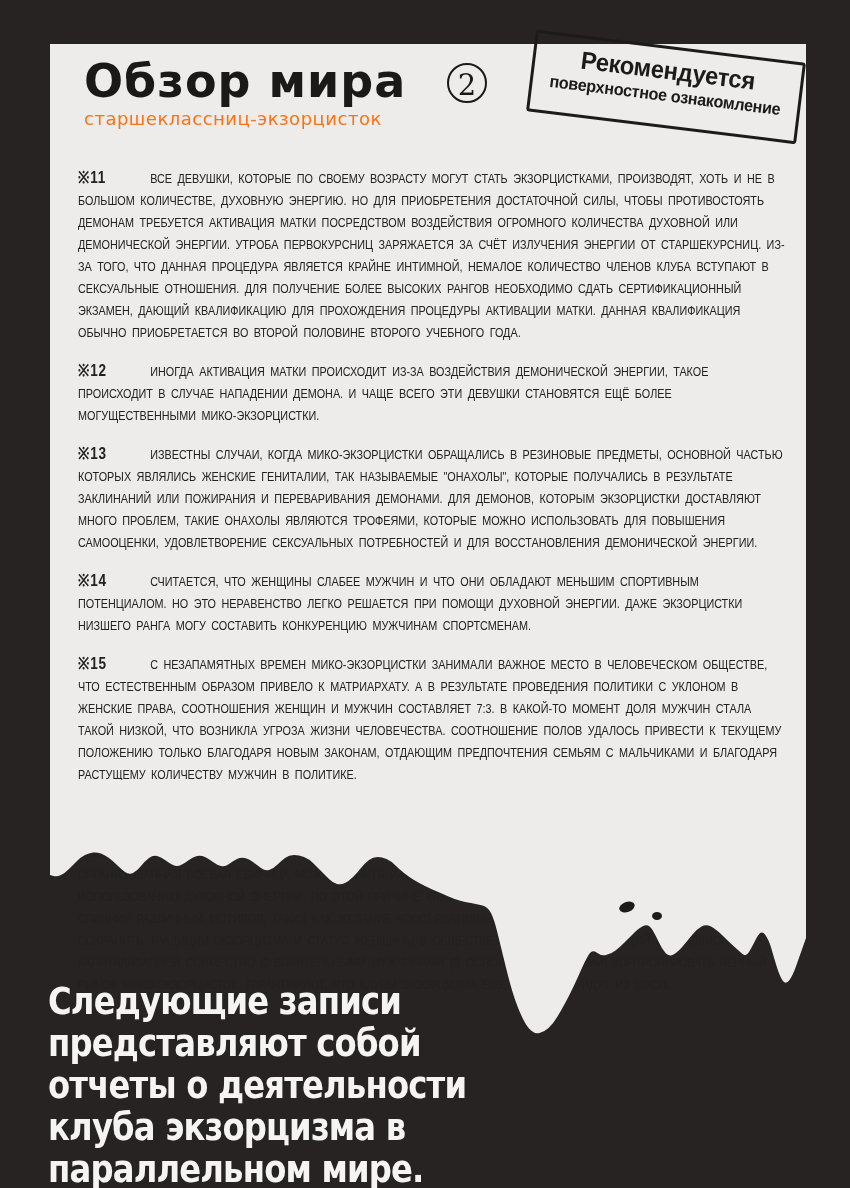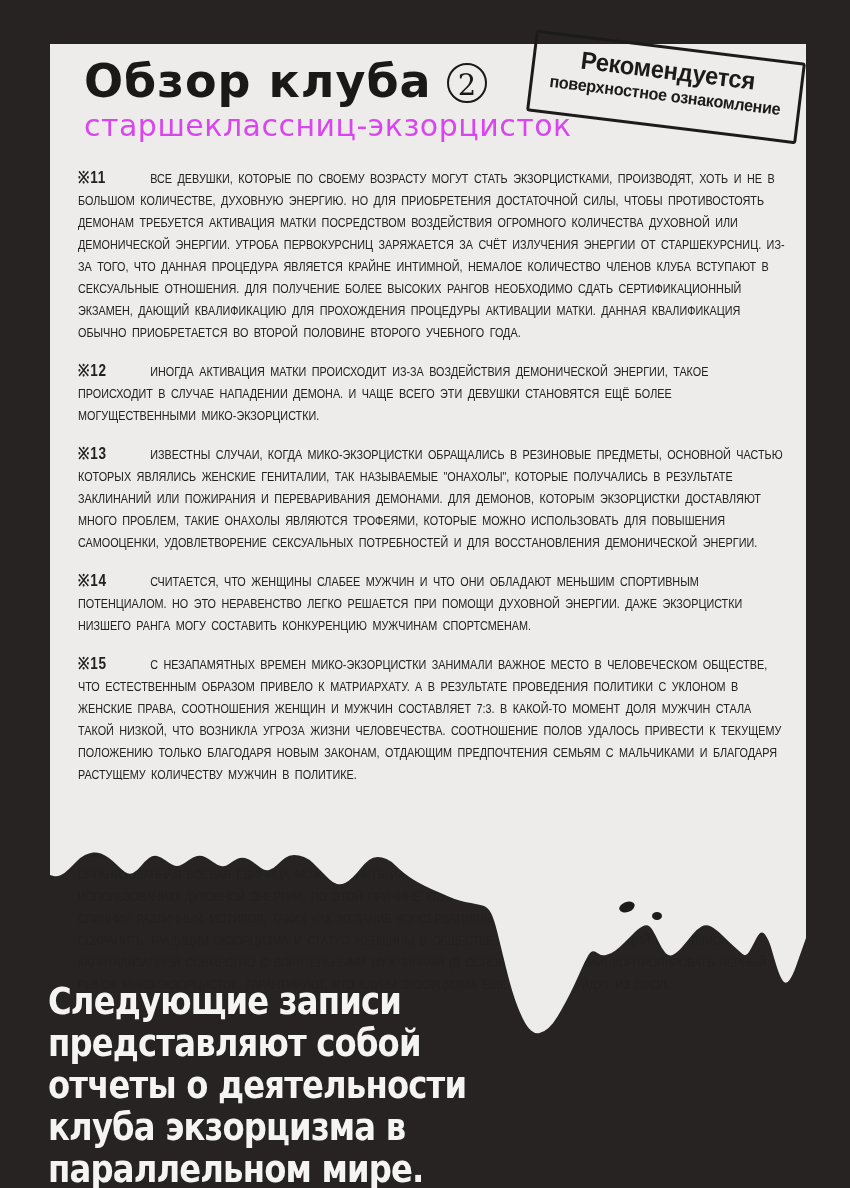--- a/index.html
+++ b/index.html
@@ -16,21 +16,21 @@
   }
   
   .page-title{
     position:absolute;left:84px;top:54px;
     font-family:"DejaVu Sans",sans-serif;
     font-weight:bold;font-size:46px;letter-spacing:1px;color:#1b1918;
   }
   .page-subtitle{
     position:absolute;left:84px;top:108px;
     font-family:"DejaVu Sans",sans-serif;
-    font-size:30px;letter-spacing:.5px;color:#d946ef;
+    font-size:18px;letter-spacing:.5px;color:#f97316;
   }
   .page-number{
     position:absolute;left:447px;top:63px;width:40px;height:40px;
     border:2.5px solid #1b1918;border-radius:50%;
     font-family:"DejaVu Serif",serif;font-size:29px;line-height:40px;
     text-align:center;color:#1b1918;box-sizing:border-box;
   }
   .stamp{
     position:absolute;left:530px;top:46px;width:272px;height:82px;
     border:3px solid #1d1b1a;border-radius:3px;
@@ -69,21 +69,21 @@
     white-space:nowrap;
   }
 </style>
 </head>
 <body>
 
 <div id="screen">
 
   <div id="paper"></div>
 
-  <div class="page-title">Обзор клуба</div>
+  <div class="page-title">Обзор мира</div>
 
   <div class="page-subtitle">старшеклассниц-экзорцисток</div>
 
   <div class="page-number">2</div>
 
   <div class="stamp">
     <div class="stamp-line1">Рекомендуется</div>
     <div class="stamp-line2">поверхностное ознакомление</div>
   </div>
 

